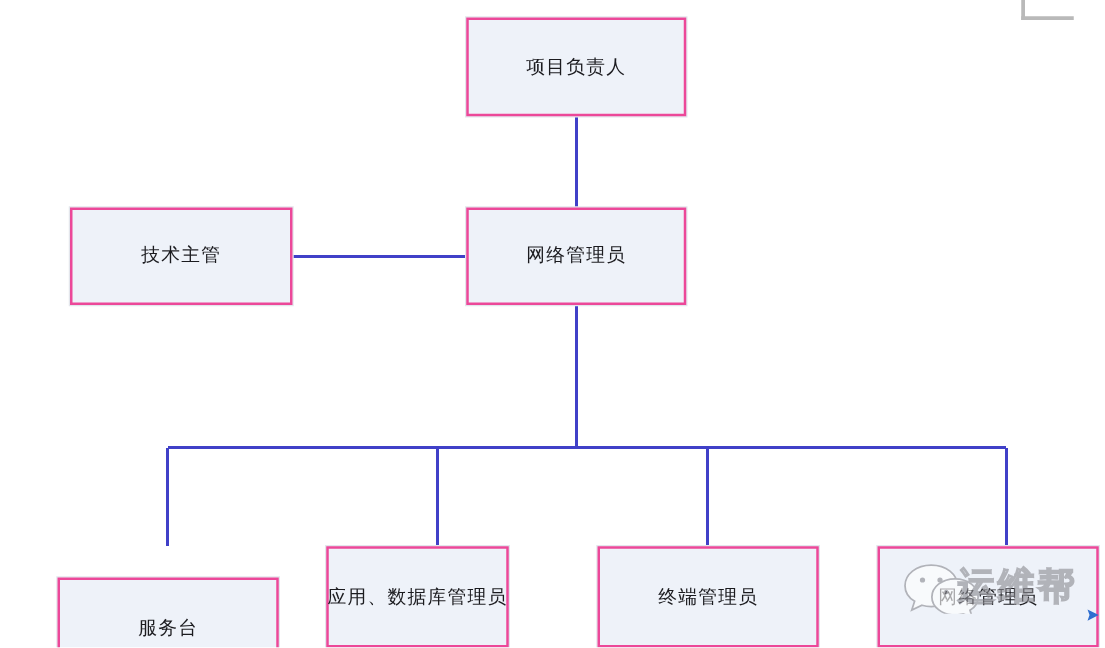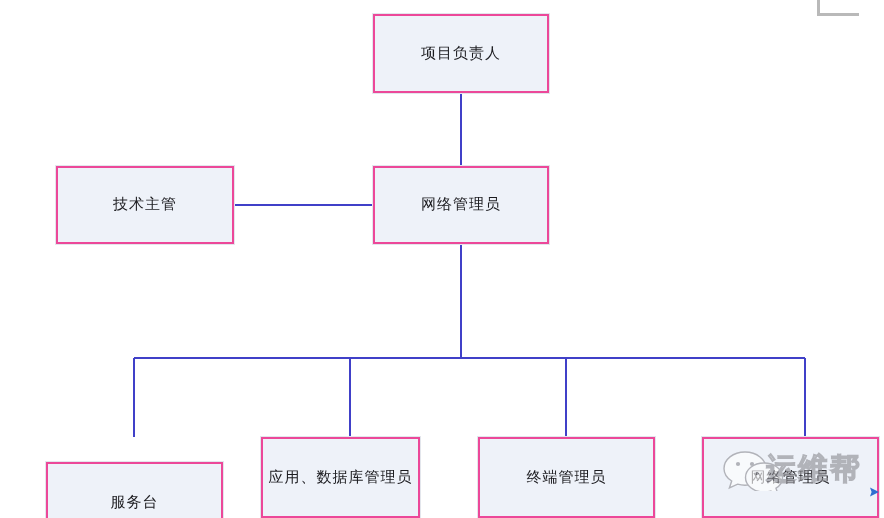--- a/index.html
+++ b/index.html
@@ -46,21 +46,21 @@
   .node .label {
     display: block;
     padding: 0 6px;
     white-space: nowrap;
   }
   
   #node-project-leader   { left: 373px; top: 14px;  width: 176px; height: 79px; }
   #node-tech-supervisor  { left: 56px;  top: 166px; width: 178px; height: 78px; }
   #node-project-manager  { left: 373px; top: 166px; width: 176px; height: 78px; }
   #node-service-desk     { left: 46px;  top: 437px; width: 177px; height: 81px; margin-top: 25px; }
-  #node-app-db-admin     { left: 261px; top: 437px; width: 159px; height: 81px; }
+  #node-app-db-admin     { left: 261px; top: 437px; width: 146px; height: 81px; }
   #node-terminal-admin   { left: 478px; top: 437px; width: 177px; height: 81px; }
   #node-network-admin    { left: 702px; top: 437px; width: 177px; height: 81px; }
 
   
   #watermark {
     position: absolute;
     left: 722px;
     top: 443px;
     width: 150px;
     height: 56px;

